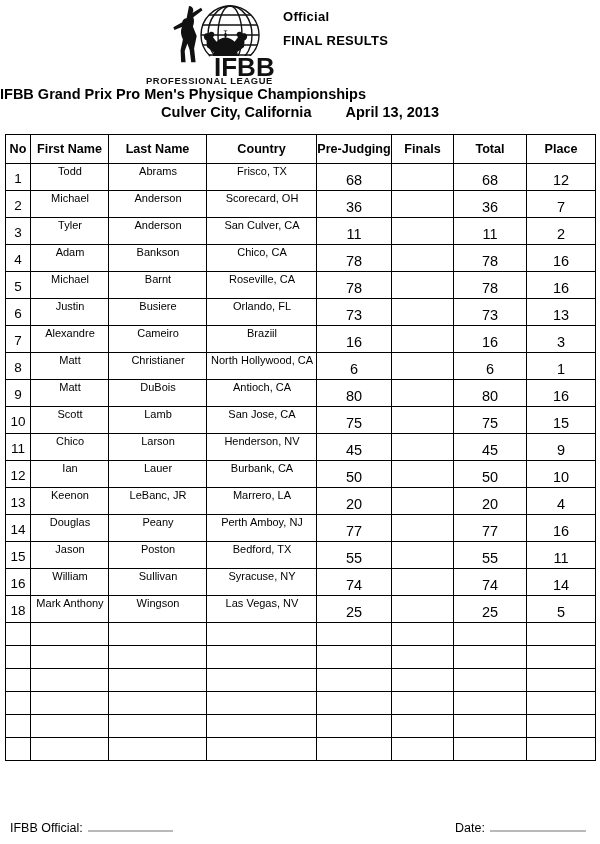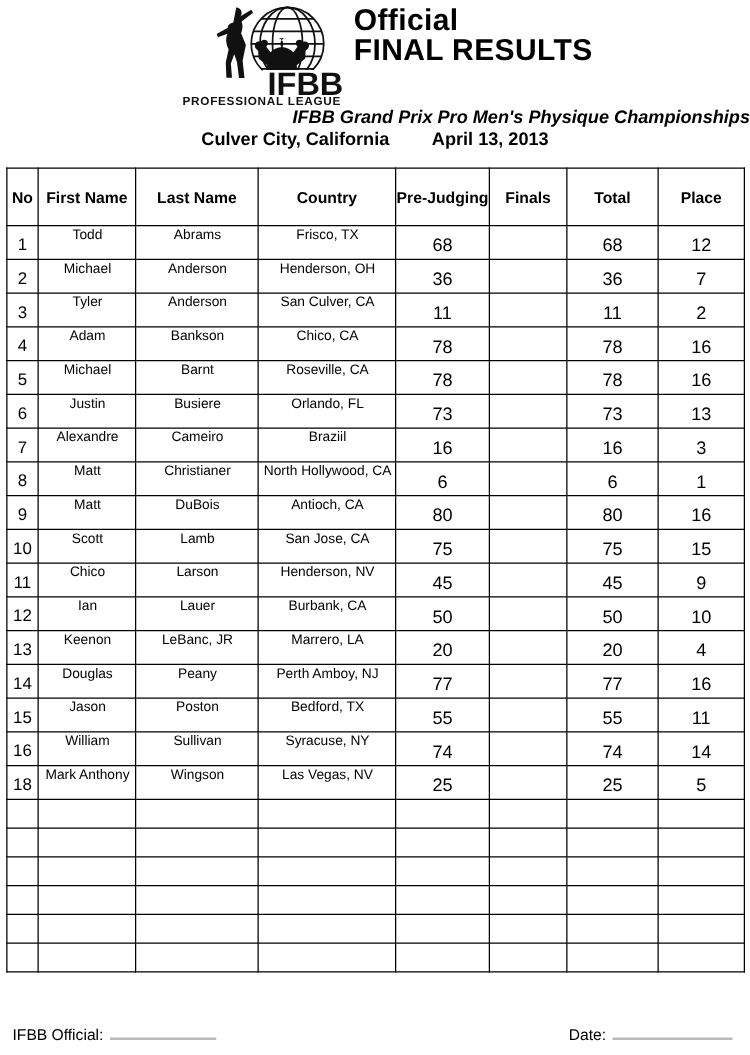--- a/index.html
+++ b/index.html
@@ -8,43 +8,42 @@
     width: 600px; height: 844px;
     background: #fff; color: #000;
     font-family: "Liberation Sans", "DejaVu Sans", sans-serif;
   }
   .page { position: relative; width: 600px; height: 844px; background: #fff; overflow: hidden; }
 
   
   .logo-svg { position: absolute; left: 142px; top: 2px; }
   .stamp {
     position: absolute; left: 283px; top: 5px;
-    font-weight: bold; font-size: 24px; line-height: 24px; letter-spacing: .3px;
+    font-weight: bold; font-size: 13px; line-height: 24px; letter-spacing: .3px;
     white-space: nowrap;
   }
   .event-title {
     position: absolute; top: 86px; left: 0; width: 100%;
-    text-align: right; font-weight: bold; font-size: 14.5px; line-height: 17px;
+    text-align: left; font-weight: bold; font-size: 14.5px; line-height: 17px;
     white-space: nowrap;
-    font-style: italic;
   }
   .event-sub {
     position: absolute; top: 104px; left: 0; width: 100%;
     text-align: center; font-weight: bold; font-size: 14.5px; line-height: 17px;
     white-space: nowrap;
   }
   .event-sub .date-part { margin-left: 34px; margin-top: 44px; }
 
   
   table.results {
     position: absolute; top: 134px; left: 5px;
     width: 590px; border-collapse: collapse; table-layout: fixed;
   }
   .results th, .results td { border: 1.6px solid #000; }
-  .results thead tr { height: 46px; }
+  .results thead tr { height: 29px; }
   .results th {
     font-size: 12.6px; font-weight: bold; text-align: center;
     padding: 0; white-space: nowrap; overflow: hidden;
   }
   .results tbody tr { height: 27px; }
   .results tbody tr.empty-row { height: 23px; }
   td.c-no   { text-align: center; vertical-align: middle; font-size: 13.5px; padding-top: 3px; }
   td.c-text { text-align: center; vertical-align: top; font-size: 11px; padding: 1px 3px 0 4px;
               white-space: nowrap; overflow: hidden; }
   td.c-score{ text-align: center; vertical-align: bottom; font-size: 14.5px; padding-bottom: 2px; }
@@ -134,21 +133,21 @@
           <td class="c-text">Frisco, TX</td>
           <td class="c-score">68</td>
           <td class="c-score"></td>
           <td class="c-score">68</td>
           <td class="c-score">12</td>
         </tr>
         <tr>
           <td class="c-no">2</td>
           <td class="c-text">Michael</td>
           <td class="c-text">Anderson</td>
-          <td class="c-text">Henderson, OH</td>
+          <td class="c-text">Scorecard, OH</td>
           <td class="c-score">36</td>
           <td class="c-score"></td>
           <td class="c-score">36</td>
           <td class="c-score">7</td>
         </tr>
         <tr>
           <td class="c-no">3</td>
           <td class="c-text">Tyler</td>
           <td class="c-text">Anderson</td>
           <td class="c-text">San Culver, CA</td>

